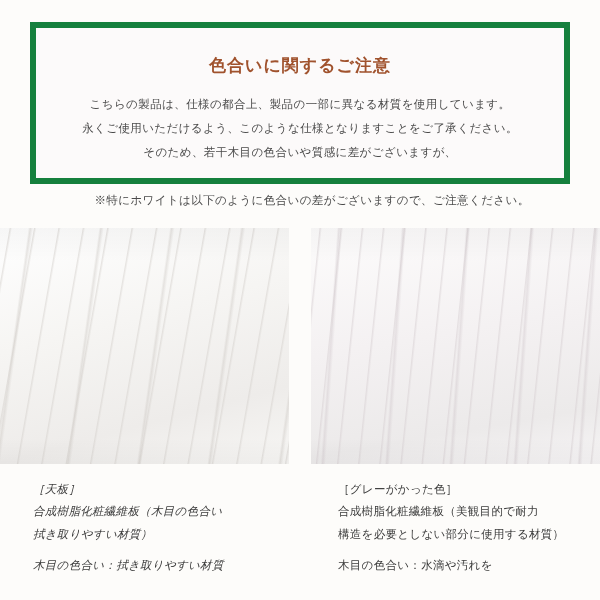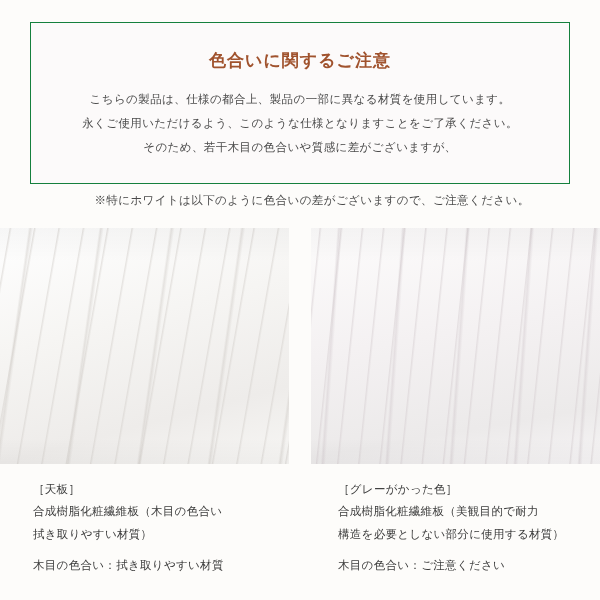--- a/index.html
+++ b/index.html
@@ -21,21 +21,21 @@
   }
 
   
   .notice-panel {
     position: absolute;
     left: 30px;
     top: 22px;
     width: 540px;
     height: 162px;
     background: #fcfafa;
-    border: 1px solid #15803d;
+    border: 6px solid #15803d;
     box-sizing: border-box;
   }
   .notice-title {
     text-align: center;
     color: #a0522d;
     font-size: 17px;
     font-weight: bold;
     letter-spacing: 1px;
     margin-top: 26px;
   }
@@ -139,21 +139,21 @@
   }
   .caption {
     position: absolute;
     top: 0;
     width: 262px;
     color: #3c3c3c;
     font-size: 11.5px;
     line-height: 1.95;
     letter-spacing: 0.3px;
   }
-  .caption.left { left: 33px; }
+  .caption.left { left: 33px; font-style: italic; }
   .caption.right { left: 338px; }
   .caption .line { margin: 0; white-space: nowrap; }
   .caption .gap { height: 9px; }
 </style>
 </head>
 <body>
 
 <div class="page">
 
   <div class="notice-panel">
@@ -186,17 +186,17 @@
       <p class="line">合成樹脂化粧繊維板（木目の色合い</p>
       <p class="line">拭き取りやすい材質）</p>
       <div class="gap"></div>
       <p class="line">木目の色合い：拭き取りやすい材質</p>
     </div>
     <div class="caption right">
       <p class="line">［グレーがかった色］</p>
       <p class="line">合成樹脂化粧繊維板（美観目的で耐力</p>
       <p class="line">構造を必要としない部分に使用する材質）</p>
       <div class="gap"></div>
-      <p class="line">木目の色合い：ご注意ください</p>
+      <p class="line">木目の色合い：水滴や汚れを</p>
     </div>
   </div>
 
 </div>
 
 </body></html>

